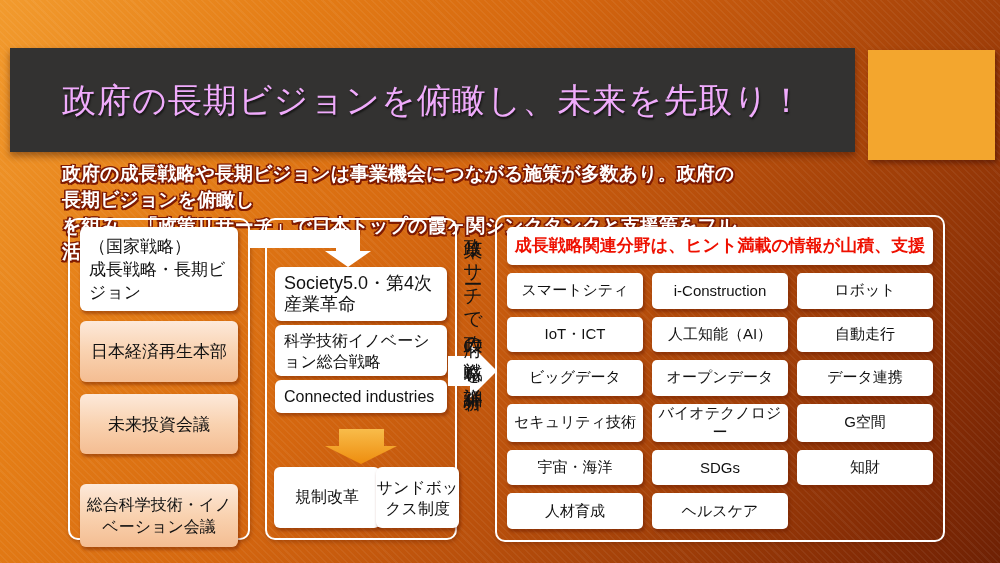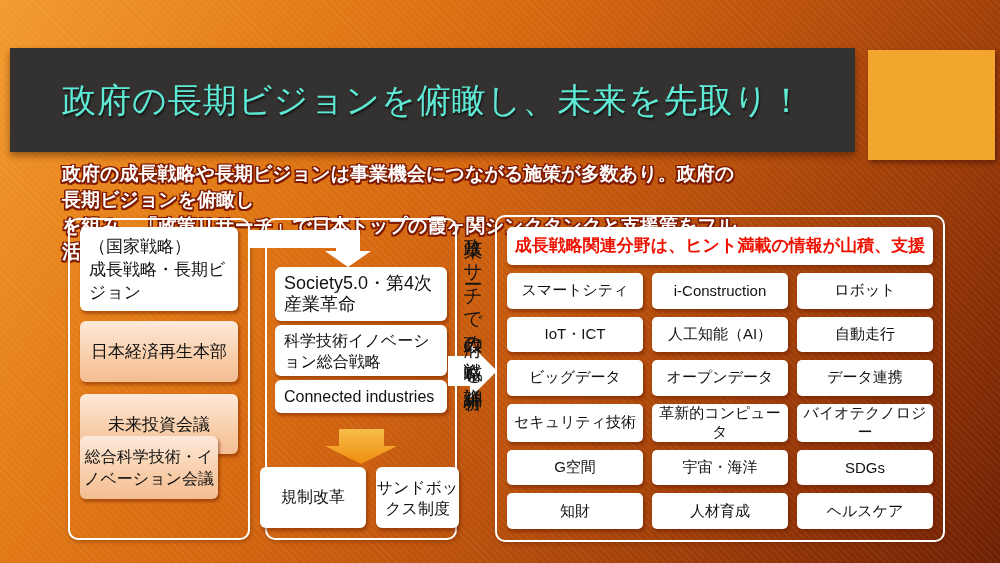--- a/index.html
+++ b/index.html
@@ -12,21 +12,21 @@
   .slide::before {
     content:""; position:absolute; inset:0; pointer-events:none;
     background:repeating-linear-gradient(45deg, rgba(255,255,255,0.05) 0px, rgba(255,255,255,0.05) 1.5px, transparent 1.5px, transparent 5px);
   }
   .title-band {
     position:absolute; left:10px; top:48px; width:845px; height:104px;
     background:#333231; box-shadow:0 4px 7px rgba(30,5,0,0.4);
   }
   .title {
     margin:0; padding-left:52px; line-height:104px; font-size:34px; letter-spacing:1px;
-    font-weight:500; color:#5eead4; white-space:nowrap;
+    font-weight:500; color:#f0abfc; white-space:nowrap;
     text-shadow:1px 2px 2px rgba(0,0,0,0.6);
   }
   .accent-square {
     position:absolute; left:868px; top:50px; width:127px; height:110px;
     background:#f3a62e; box-shadow:2px 3px 5px rgba(60,10,0,0.5);
   }
   .subtitle {
     position:absolute; left:62px; top:161px; width:680px;
     font-size:19px; font-weight:700; line-height:26px; color:#ffffff;
     text-shadow:-1.5px -1.5px 0 #7e1a02, 1.5px -1.5px 0 #7e1a02, -1.5px 1.5px 0 #7e1a02,
@@ -43,25 +43,25 @@
   .box {
     position:absolute; background:#ffffff; border-radius:6px; color:#111;
     box-shadow:1.5px 2.5px 3px rgba(110,30,0,0.45);
   }
   .center { display:flex; align-items:center; justify-content:center; text-align:center; }
   .peach { background:linear-gradient(180deg,#fde9da 0%,#f9d2b0 50%,#f4bd92 100%); }
   .lb1 { left:80px; top:227px; width:158px; height:84px; padding:8px 9px; font-size:17px; line-height:23px; }
   .lb1 span { display:block; }
   .lb2 { left:80px; top:321px; width:158px; height:61px; font-size:17px; }
   .lb3 { left:80px; top:394px; width:158px; height:60px; font-size:17px; }
-  .lb4 { left:80px; top:436px; width:138px; height:63px; font-size:16px; line-height:22px; }
+  .lb4 { left:80px; top:484px; width:158px; height:63px; font-size:16px; line-height:22px; }
   .mb1 { left:275px; top:267px; width:172px; height:54px; padding:6px 9px; font-size:18px; line-height:21px; }
   .mb2 { left:275px; top:325px; width:172px; height:51px; padding:5px 9px; font-size:16px; line-height:21px; }
   .mb3 { left:275px; top:380px; width:172px; height:33px; padding-left:9px; display:flex; align-items:center; font-size:16px; }
-  .mb4 { left:260px; top:467px; width:106px;  height:61px; font-size:16px;border-radius:6px; }
+  .mb4 { left:274px; top:467px; width:106px;  height:61px; font-size:16px;border-radius:6px; }
   .mb5 { left:376px; top:467px; width:83px;  height:61px; font-size:16px; line-height:21px; }
   .vertical-label {
     position:absolute; left:456px; top:224px; width:34px; height:322px;
     writing-mode:vertical-rl; text-orientation:mixed; line-height:34px;
     font-size:19px; letter-spacing:1.5px; color:#131313; font-weight:500;
   }
   .rp-header {
     left:507px; top:227px; width:426px; height:38px;
     font-size:17px; font-weight:700; line-height:38px; text-align:center;
     border-radius:5px; color:#ee1000;
@@ -131,21 +131,20 @@
     <div class="cell">スマートシティ</div>
     <div class="cell">i-Construction</div>
     <div class="cell">ロボット</div>
     <div class="cell">IoT・ICT</div>
     <div class="cell">人工知能（AI）</div>
     <div class="cell">自動走行</div>
     <div class="cell">ビッグデータ</div>
     <div class="cell">オープンデータ</div>
     <div class="cell">データ連携</div>
     <div class="cell">セキュリティ技術</div>
-    <div class="cell">革新的コンピュータ</div>
     <div class="cell">バイオテクノロジー</div>
     <div class="cell">G空間</div>
     <div class="cell">宇宙・海洋</div>
     <div class="cell">SDGs</div>
     <div class="cell">知財</div>
     <div class="cell">人材育成</div>
     <div class="cell">ヘルスケア</div>
   </div>
 
 </div>

